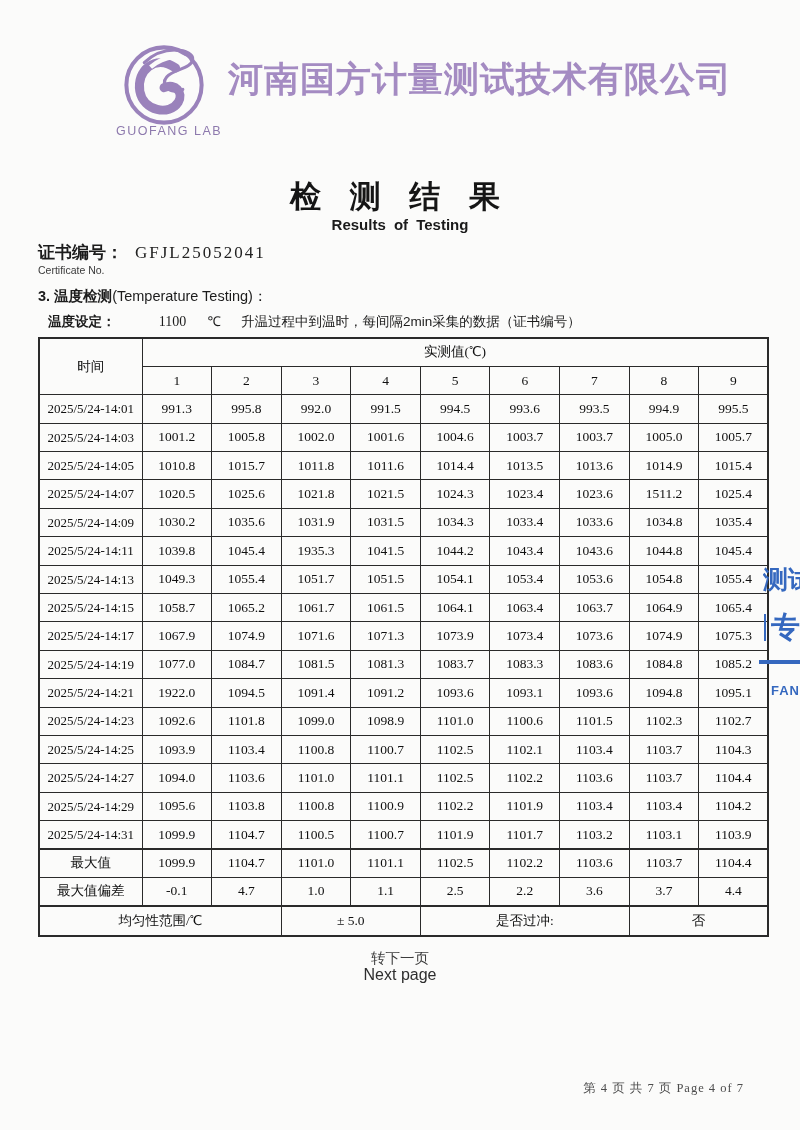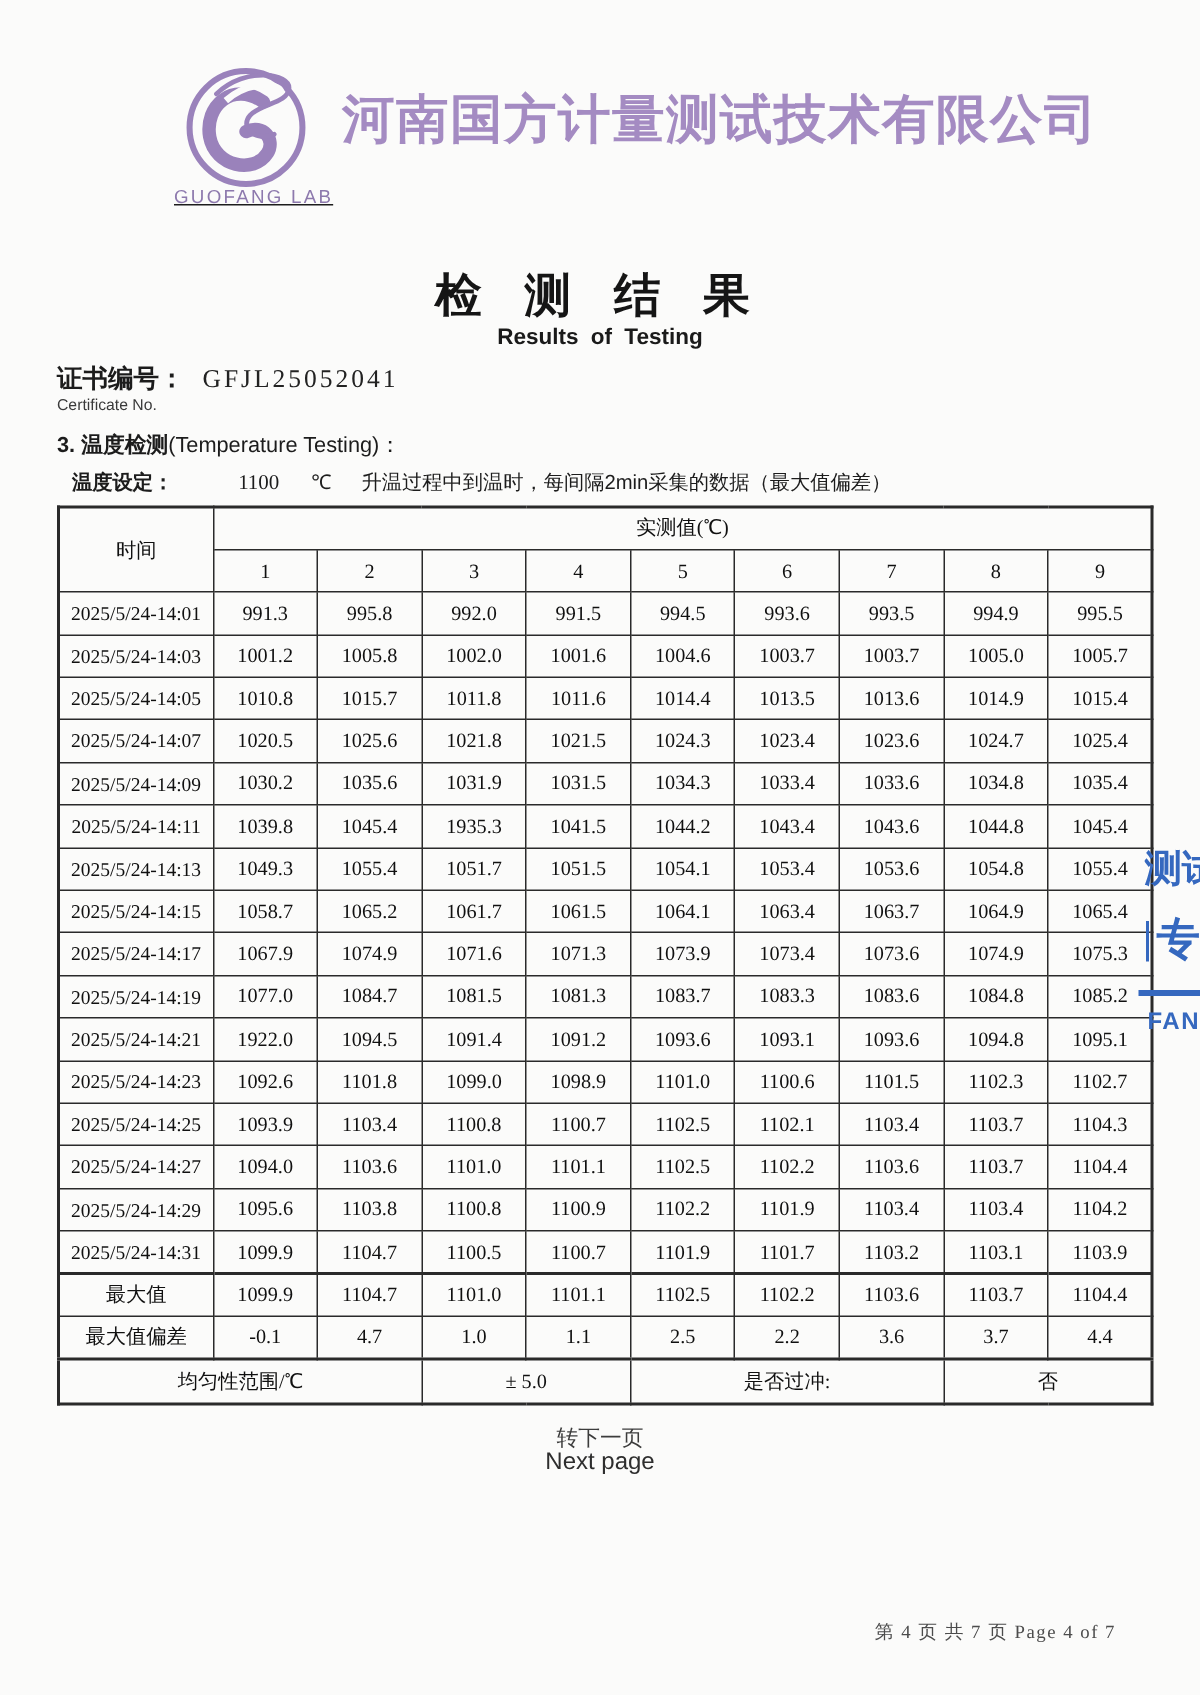--- a/index.html
+++ b/index.html
@@ -12,21 +12,21 @@
   *{margin:0;padding:0;box-sizing:border-box;}
   html,body{width:800px;height:1130px;}
   body{
     position:relative;
     background:#fbfbfa;
     font-family:"Liberation Sans", sans-serif;
     color:var(--ink);
     overflow:hidden;
   }
   
-  .logo-wrap{position:absolute;left:116px;top:42px;width:96px;text-decoration:underline;}
+  .logo-wrap{position:absolute;left:116px;top:42px;width:96px;}
   .logo-wrap svg{display:block;margin:0 auto;}
   .logo-label{margin-top:-4px;font-size:12.5px;letter-spacing:1.5px;color:#8d79ad;font-weight:400;white-space:nowrap;}
   .company{position:absolute;left:228px;top:56px;width:500px;}
   .company-cn{
     font-size:35px;font-weight:700;color:var(--brand-purple);
     letter-spacing:1px;white-space:nowrap;
     font-family:"Liberation Serif", serif;
   }
   .company-en{
     margin-top:7px;font-size:18.5px;font-weight:700;color:var(--brand-dark);
@@ -73,22 +73,22 @@
   .next-cn{position:absolute;top:949px;left:0;width:100%;text-align:center;
     font-size:14.5px;color:#3c3c3c;font-family:Liberation Mono, monospace;}
   .next-en{position:absolute;top:966px;left:0;width:100%;text-align:center;
     font-size:16px;color:#2e2e2e;}
   
   .stamp{position:absolute;right:0;overflow:hidden;text-align:right;
     white-space:nowrap;color:var(--stamp-blue);font-weight:700;}
   .stamp-1{top:564px;width:37px;font-size:25px;line-height:1.2;}
   .stamp-2{top:610px;width:36px;font-size:29px;line-height:1.2;display:flex;align-items:center;justify-content:flex-end;}
   .stamp-2 .bar{display:inline-block;width:4px;height:27px;background:var(--stamp-blue);margin-right:5px;}
-  .stamp-3{top:660px;width:41px;font-size:16px;letter-spacing:1px;
-    border-top:4px solid var(--stamp-blue);padding-top:9px;}
+  .stamp-3{top:660px;width:41px;font-size:13px;letter-spacing:1px;
+    border-top:4px solid var(--stamp-blue);padding-top:19px;}
   
   .page-footer{position:absolute;top:1080px;right:56px;
     font-family:"Liberation Serif", serif;font-size:12.5px;
     color:#4c4c4c;letter-spacing:1px;white-space:nowrap;}
 </style>
 </head>
 <body>
 
 <div class="logo-wrap">
   <svg width="90" height="86" viewBox="0 0 100 96">
@@ -113,21 +113,21 @@
 </div>
 <div class="cert-sub">Certificate No.</div>
 
 <div class="section-heading">
   <span class="cn">3. 温度检测</span><span class="en">(Temperature Testing)：</span>
 </div>
 <div class="setting-line">
   <span class="setting-label">温度设定：</span>
   <span class="setting-value">1100</span>
   <span class="setting-unit">℃</span>
-  <span class="setting-note">升温过程中到温时，每间隔2min采集的数据（最大值偏差）</span>
+  <span class="setting-note">升温过程中到温时，每间隔2min采集的数据（证书编号）</span>
 </div>
 
 <table class="results">
   <colgroup>
     <col style="width:103px">
     <col span="9" style="width:69.6px">
   </colgroup>
   <tbody id="table-body">
     <tr>
       <td rowspan="2">时间</td>
@@ -183,21 +183,21 @@
       </tr>
       <tr>
         <td class="time-cell">2025/5/24-14:07</td>
         <td>1020.5</td>
         <td>1025.6</td>
         <td>1021.8</td>
         <td>1021.5</td>
         <td>1024.3</td>
         <td>1023.4</td>
         <td>1023.6</td>
-        <td>1024.7</td>
+        <td>1511.2</td>
         <td>1025.4</td>
       </tr>
       <tr>
         <td class="time-cell">2025/5/24-14:09</td>
         <td>1030.2</td>
         <td>1035.6</td>
         <td>1031.9</td>
         <td>1031.5</td>
         <td>1034.3</td>
         <td>1033.4</td>

